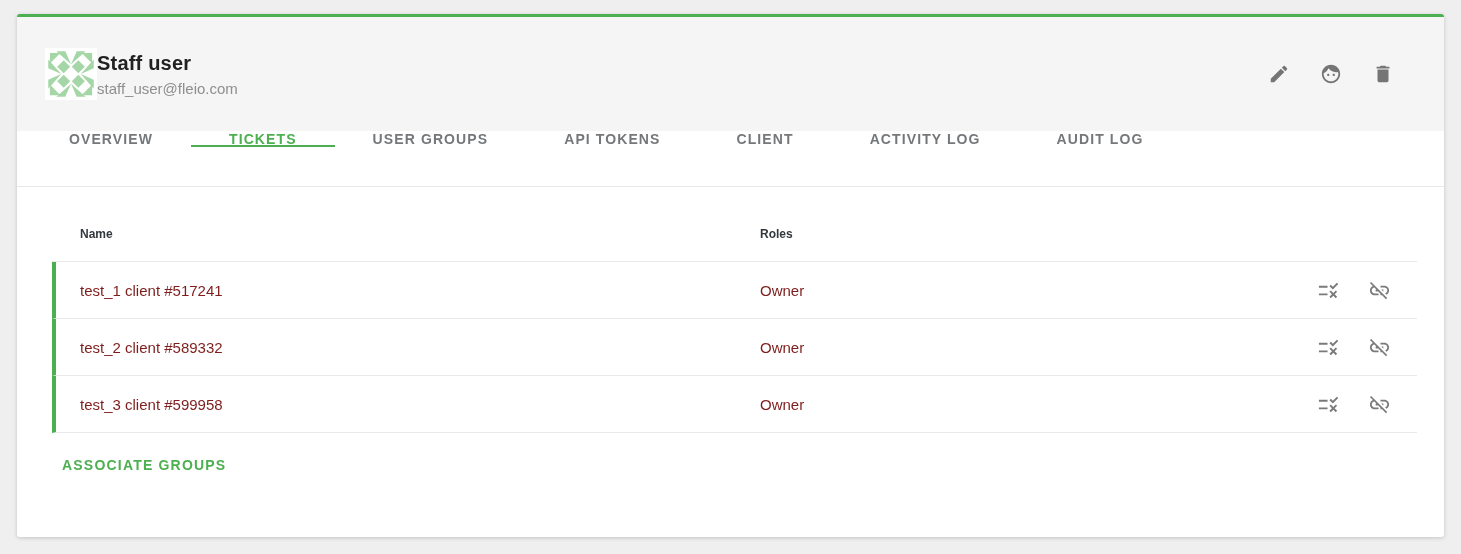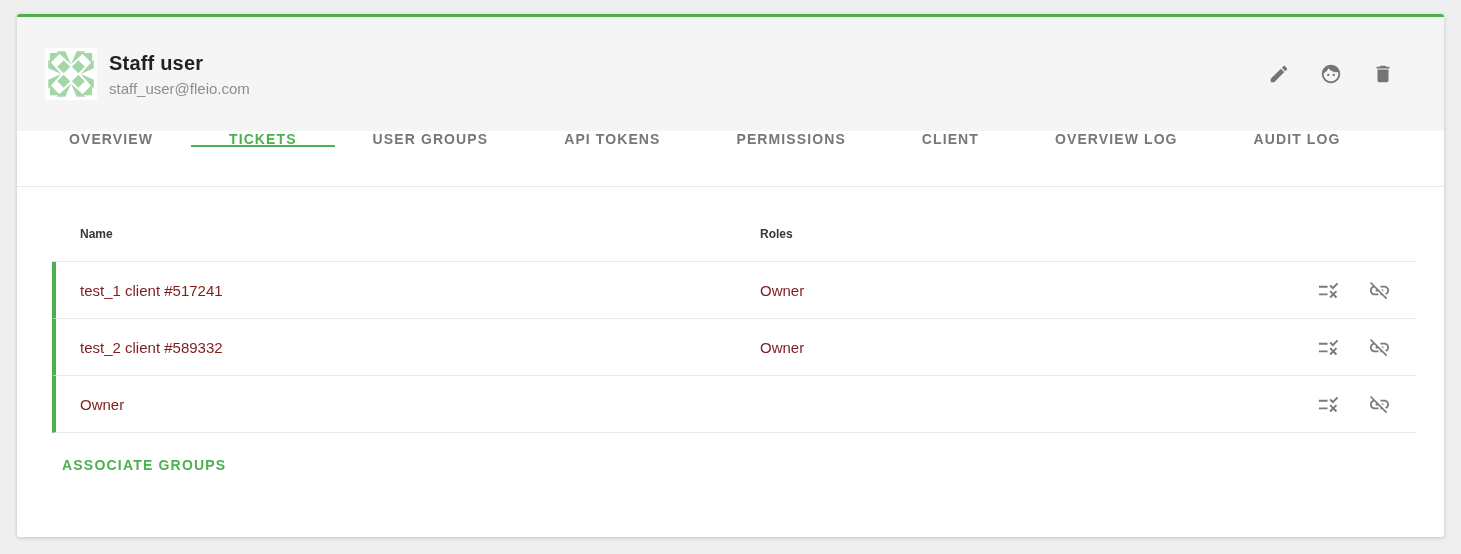--- a/index.html
+++ b/index.html
@@ -13,21 +13,21 @@
     position:absolute; left:17px; top:14px; width:1427px; height:523px;
     background:#fff; border-top:3px solid #4caf50; border-radius:3px;
     box-shadow:0 1px 4px rgba(0,0,0,.18);
   }
   
   .card-header {
     height:114px; background:#f5f5f5; display:flex; align-items:center;
     padding:0 28px;
   }
   .avatar { width:52px; height:52px; flex:0 0 52px; background:#fff; }
-  .user-info { margin-left:12px; }
+  .user-info { }
   .user-name { font-size:20px; font-weight:700; color:#212121; letter-spacing:.2px; }
   .user-email { font-size:15px; color:#8e8e8e; margin-top:5px; }
   .header-actions { margin-left:auto; display:flex; gap:30px; margin-right:22px; }
   .icon-btn { background:none; border:none; padding:0; cursor:pointer; line-height:0; }
   .icon-btn svg { width:22px; height:22px; fill:#757575; }
   
   .tabs {
     height:56px; display:flex; align-items:flex-start; background:#fff;
     border-bottom:1px solid #e8e8e8; padding:0 14px;
   }
@@ -117,23 +117,22 @@
       </button>
     </div>
   </div>
 
   
   <div class="tabs">
     <div class="tab">OVERVIEW</div>
     <div class="tab active">TICKETS</div>
     <div class="tab">USER GROUPS</div>
     <div class="tab">API TOKENS</div>
-    <div class="tab">PERMISSIONS</div>
     <div class="tab">CLIENT</div>
-    <div class="tab">OVERVIEW LOG</div>
+    <div class="tab">ACTIVITY LOG</div>
     <div class="tab">AUDIT LOG</div>
   </div>
 
   
   <div class="table">
     <div class="thead">
       <div class="col-name">Name</div>
       <div class="col-role">Roles</div>
     </div>
 
@@ -173,20 +172,21 @@
           <span>
             <svg viewBox="0 0 24 24">
                 <path d="M17 7h-4v1.9h4c1.71 0 3.1 1.39 3.1 3.1 0 1.43-.98 2.63-2.31 2.98l1.46 1.46C20.88 15.61 22 13.95 22 12c0-2.76-2.24-5-5-5zM2 4.27l3.11 3.11C3.29 8.12 2 9.91 2 12c0 2.76 2.24 5 5 5h4v-1.9H7c-1.71 0-3.1-1.39-3.1-3.1 0-1.59 1.21-2.9 2.76-3.08L8.73 11H8v2h2.73L13 15.27V17h1.73l4.01 4L20 19.74 3.27 3 2 4.27zM16 11h-2.19l2 2H16v-2z"></path>
               </svg>
           </span>
         </button>
       </div>
     </div>
 
     <div class="crow">
+      <div class="col-name">test_3 client #599958</div>
       <div class="col-role">Owner</div>
       <div class="row-actions">
         <button class="icon-btn">
           <span>
             <svg viewBox="0 0 24 24">
                 <path d="M16.54 11L13 7.46l1.41-1.41 2.12 2.12 4.24-4.24 1.41 1.41L16.54 11zM11 7H2v2h9V7zm10 6.41L19.59 12 17 14.59 14.41 12 13 13.41 15.59 16 13 18.59 14.41 20 17 17.41 19.59 20 21 18.59 18.41 16 21 13.41zM11 15H2v2h9v-2z"></path>
               </svg>
           </span>
         </button>
         <button class="icon-btn">

